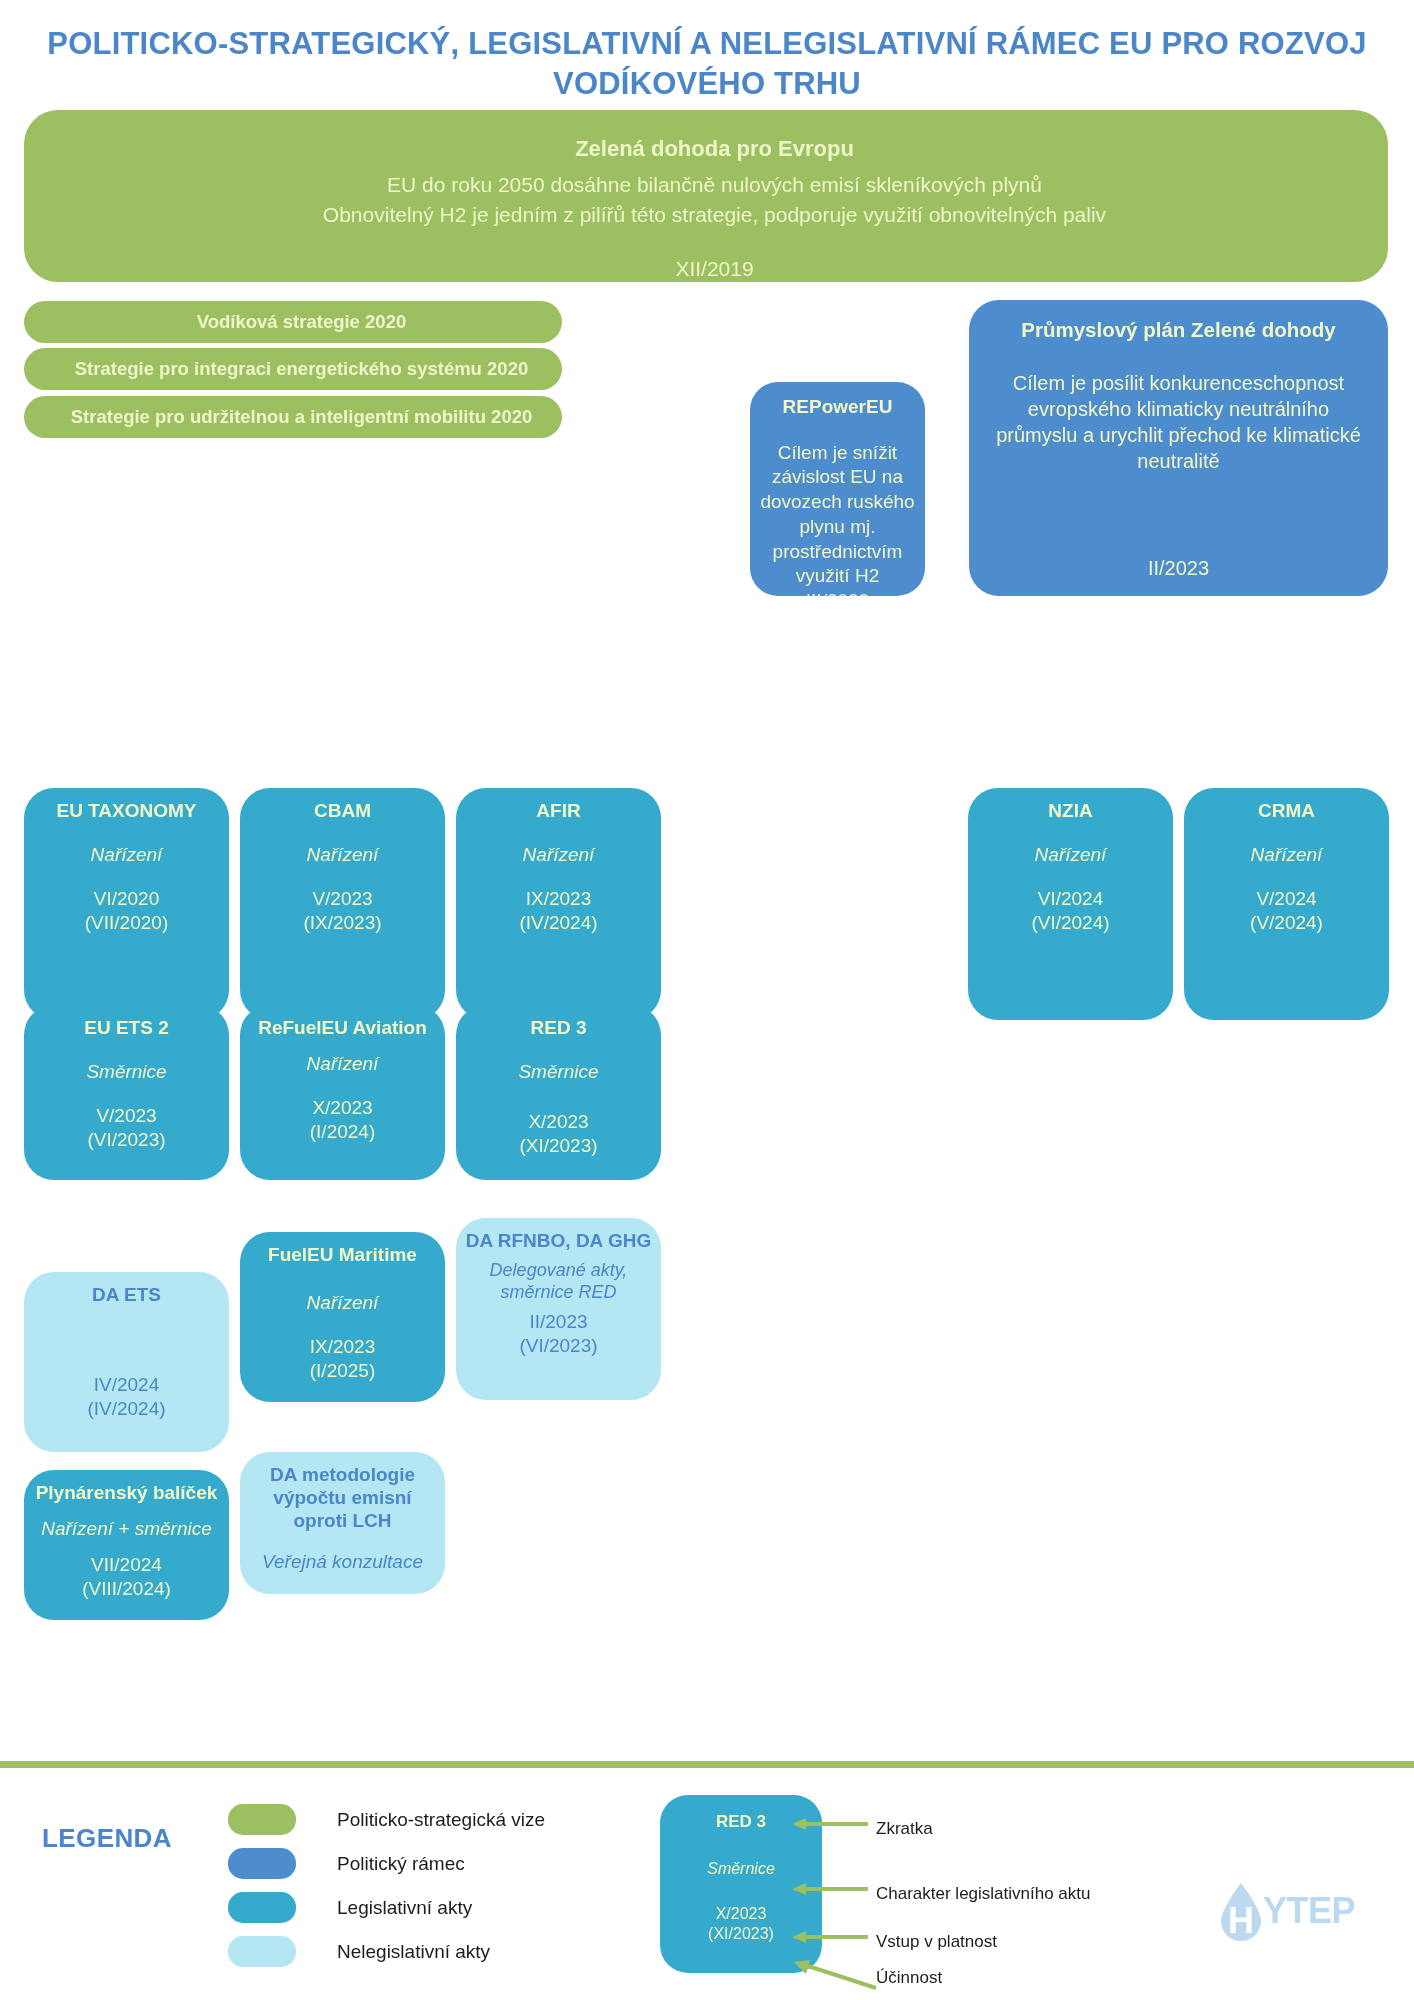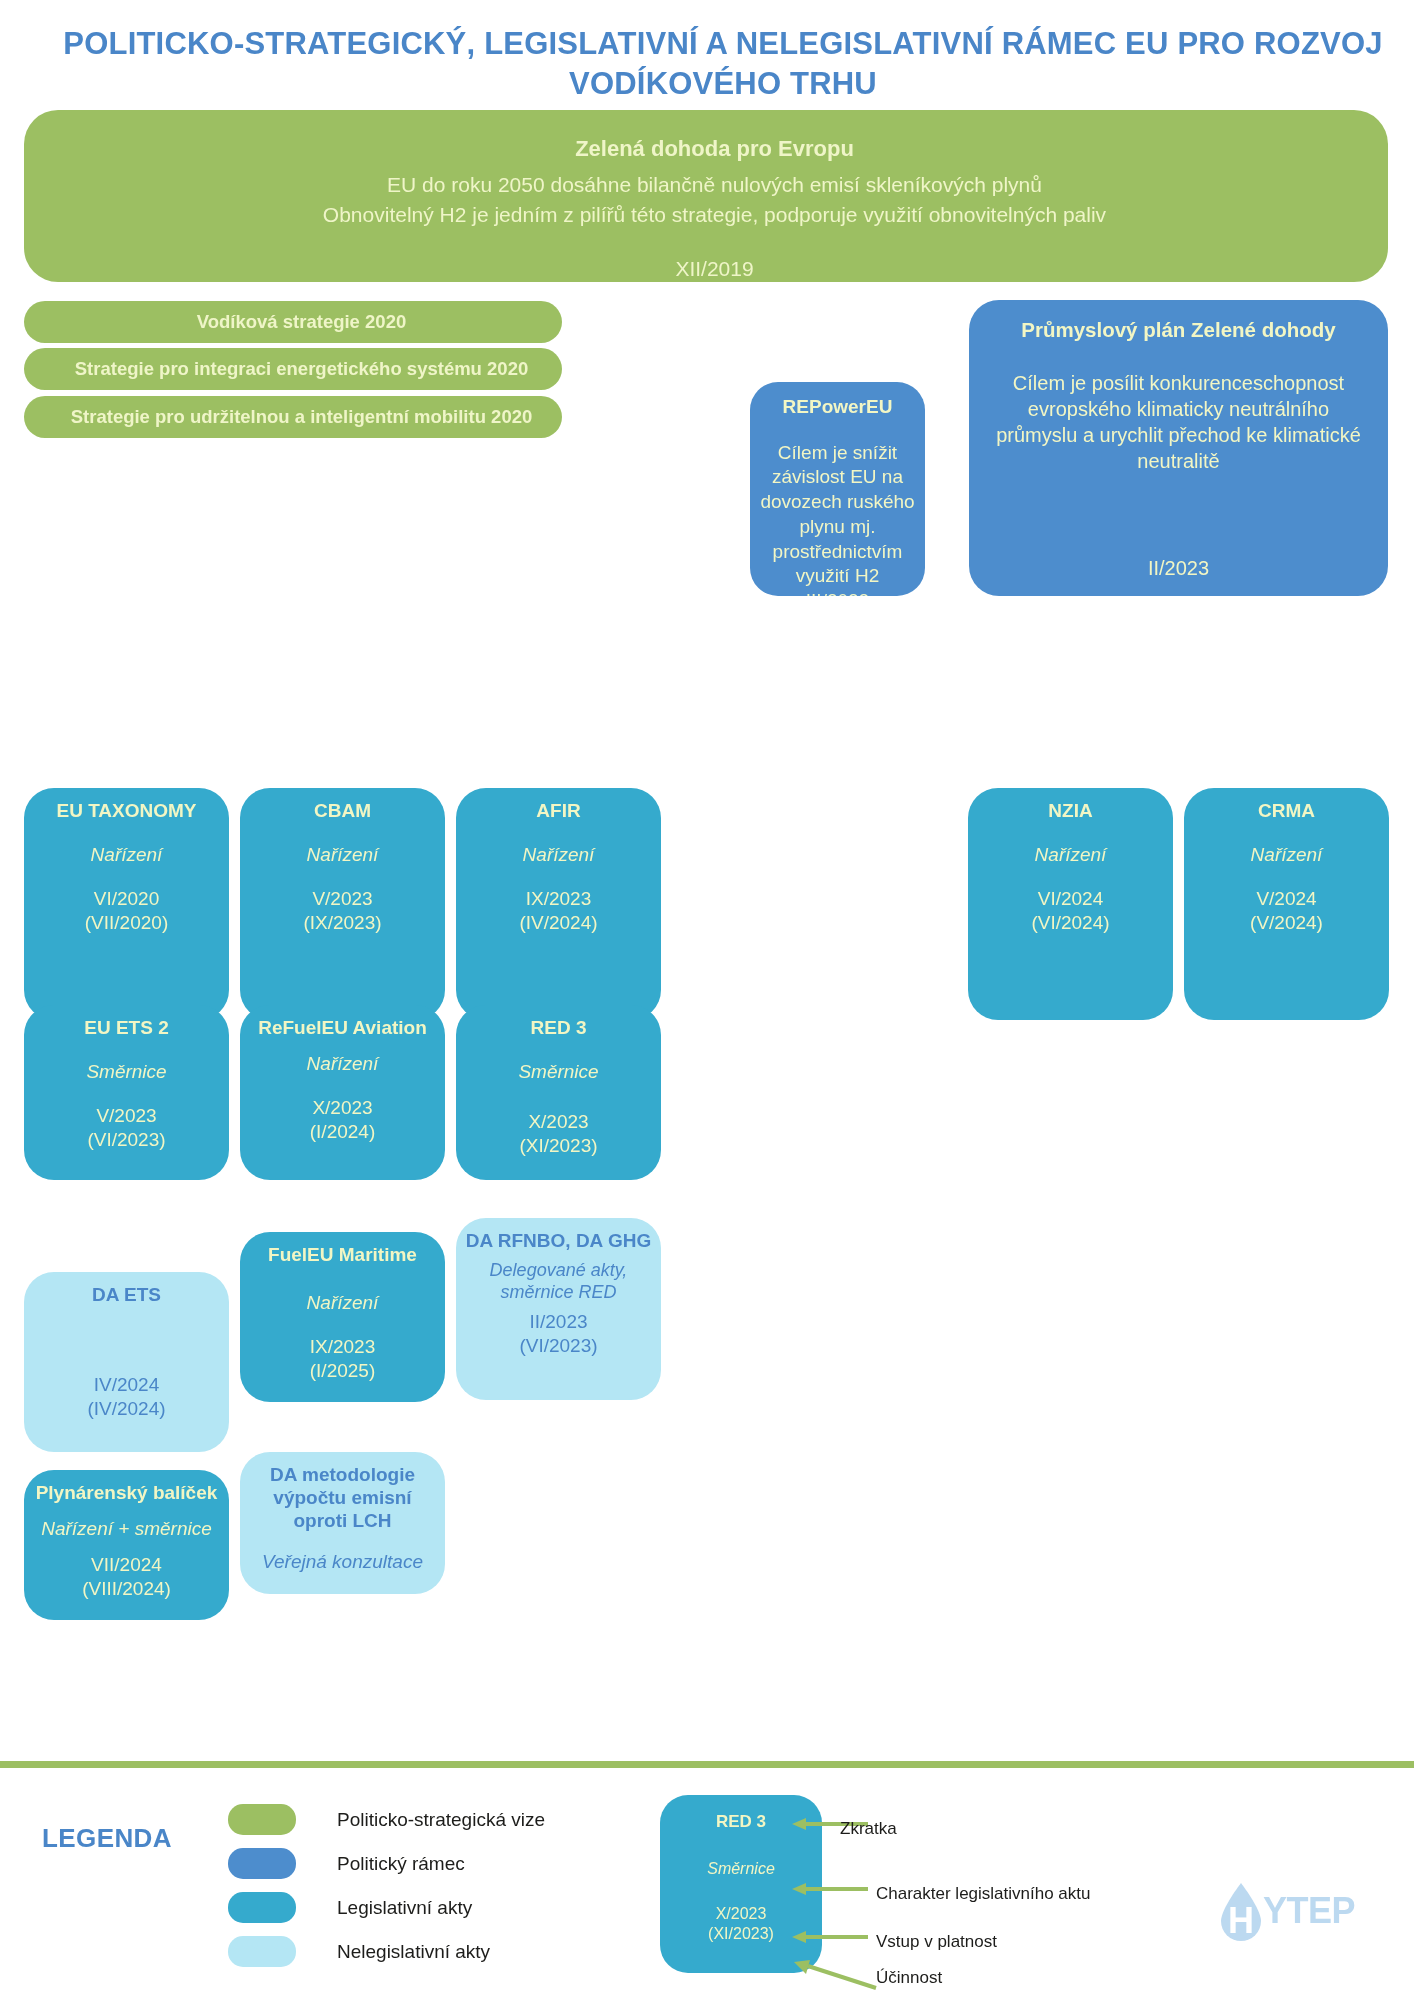--- a/index.html
+++ b/index.html
@@ -8,21 +8,21 @@
     height: 2000px;
     background: #ffffff;
     font-family: "Liberation Sans", sans-serif;
     overflow: hidden;
   }
   .page { position: relative; width: 1414px; height: 2000px; }
 
   
   .title {
     position: absolute;
-    left: 56px; top: 24px; width: 1334px;
+    left: 40px; top: 24px; width: 1334px;
     text-align: center;
     color: #4a86c8;
     font-size: 31px;
     font-weight: bold;
     line-height: 1.28;
     letter-spacing: 0.2px;
   }
 
   
   .card {
@@ -175,21 +175,21 @@
     display: flex; flex-direction: column;
     align-items: center; text-align: center;
     padding-top: 17px;
   }
   .sample .hd { font-size: 17px; font-weight: bold; }
   .sample .it { font-size: 16px; font-style: italic; margin-top: 28px; }
   .sample .dt1 { font-size: 16px; margin-top: 27px; }
   .sample .dt2 { font-size: 16px; margin-top: 2px; }
 
   .callout { position: absolute; font-size: 17px; color: #1d1d1b; white-space: nowrap; }
-  .co-1 { left: 840px; top: 1819px; }
+  .co-1 { left: 876px; top: 1819px; }
   .co-2 { left: 876px; top: 1884px; }
   .co-3 { left: 876px; top: 1932px; }
   .co-4 { left: 876px; top: 1968px; }
 
   .arrow { position: absolute; }
   .ar-1 { left: 790px; top: 1816px; }
   .ar-2 { left: 790px; top: 1881px; }
   .ar-3 { left: 790px; top: 1929px; }
   .ar-4 { left: 790px; top: 1958px; }
 

